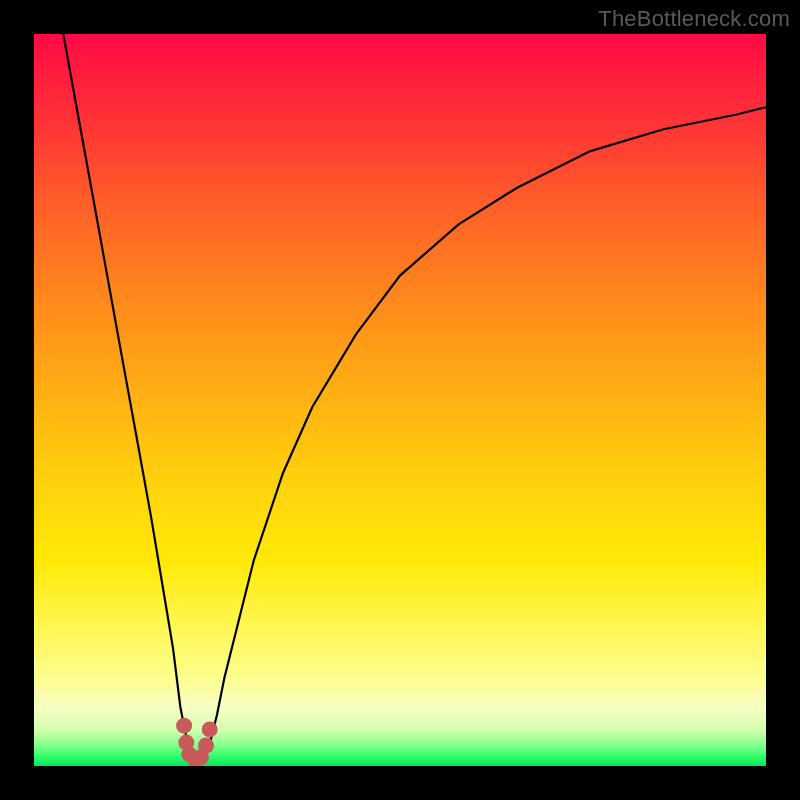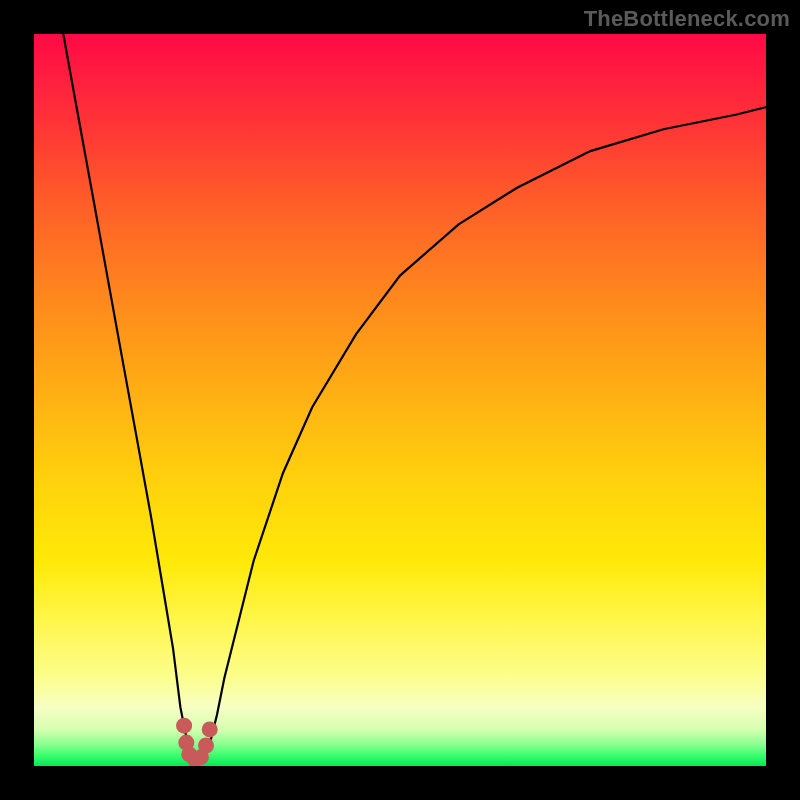--- a/index.html
+++ b/index.html
@@ -61,21 +61,21 @@
     width: 732px;
     height: 732px;
     pointer-events: none;
   }
   .watermark {
     position: absolute;
     top: 6px;
     right: 10px;
     color: #5a5a5a;
     font-size: 22px;
-    font-weight: 700;
+    font-weight: 400;
     letter-spacing: 0.2px;
   }
 </style>
 </head>
 <body>
 
 <div class="frame">
   <div class="plot">
     <div class="gradient"></div>
     <svg class="curve" viewBox="0 0 732 732" preserveAspectRatio="none">

